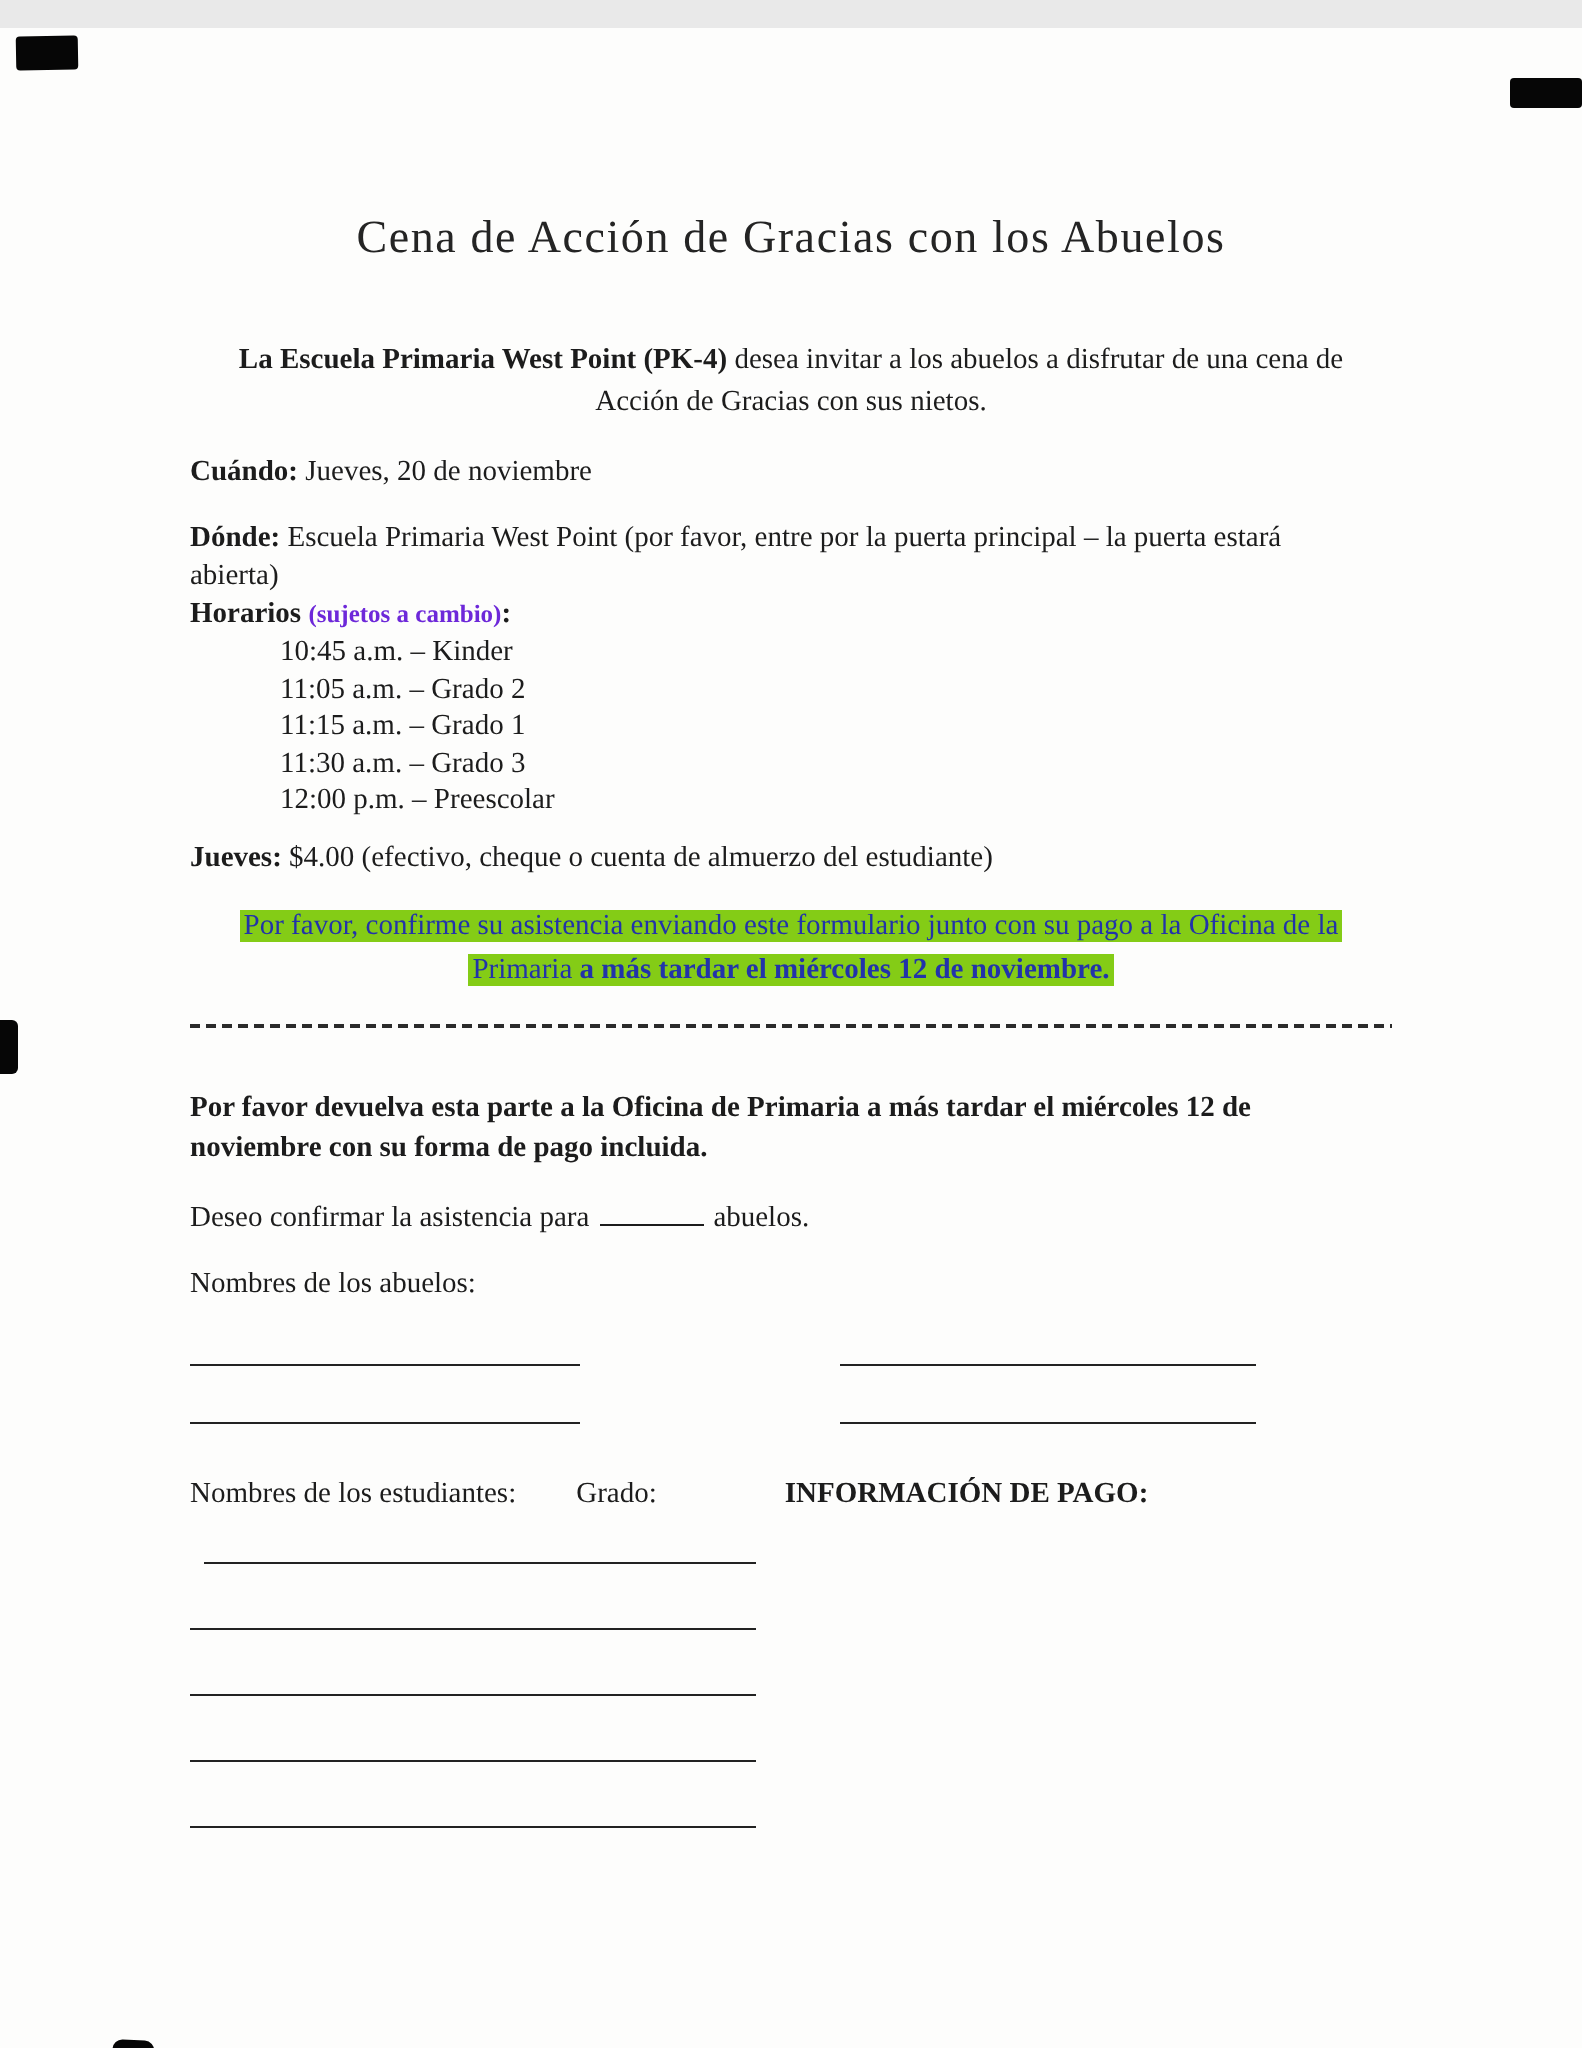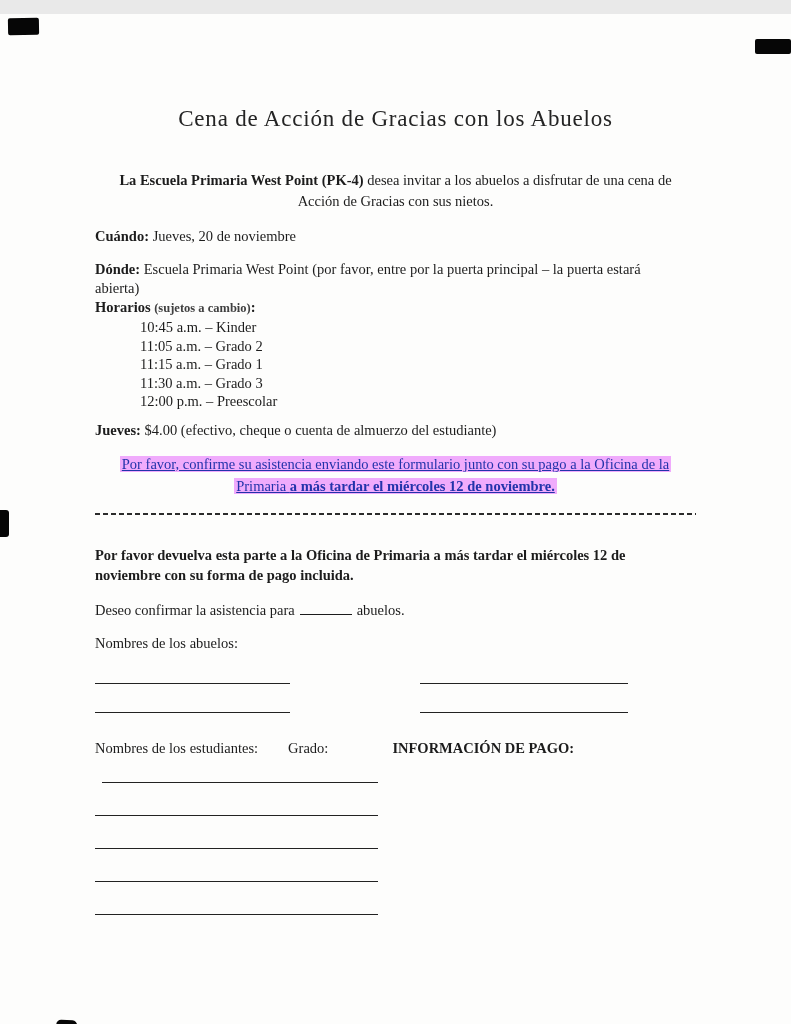--- a/index.html
+++ b/index.html
@@ -24,30 +24,29 @@
     color: #242424;
   }
 
   p { margin: 0; }
   b { font-weight: 700; }
 
   .intro { margin-top: 42px; text-align: center; line-height: 21px; white-space: nowrap; }
   .when  { margin-top: 15px; font-family: Liberation Serif, serif; }
   .where { margin-top: 14px; white-space: nowrap; }
   .sched-head { margin-top: 0; }
-  .red-note { color: #404040; font-size: 12.5px; font-weight: 700; }
+  .red-note { color: #6d28d9; font-size: 12.5px; font-weight: 700; }
   .schedule { padding-left: 45px; }
   .sched-item { line-height: 18.6px; }
   .cost { margin-top: 10px; }
 
   .highlight-wrap { margin-top: 13px; text-align: center; line-height: 22px; white-space: nowrap; }
   .hl {
-    background: #f0abfc;
+    background: #84cc16;
     color: #2233aa;
-    text-decoration: underline;
     text-decoration-color: #2233aa;
     padding: 0 2px;
   }
 
   .divider {
     margin-top: 16px;
     height: 2px;
     background: repeating-linear-gradient(to right, #2b2b2b 0 5px, transparent 5px 8px);
   }
 

